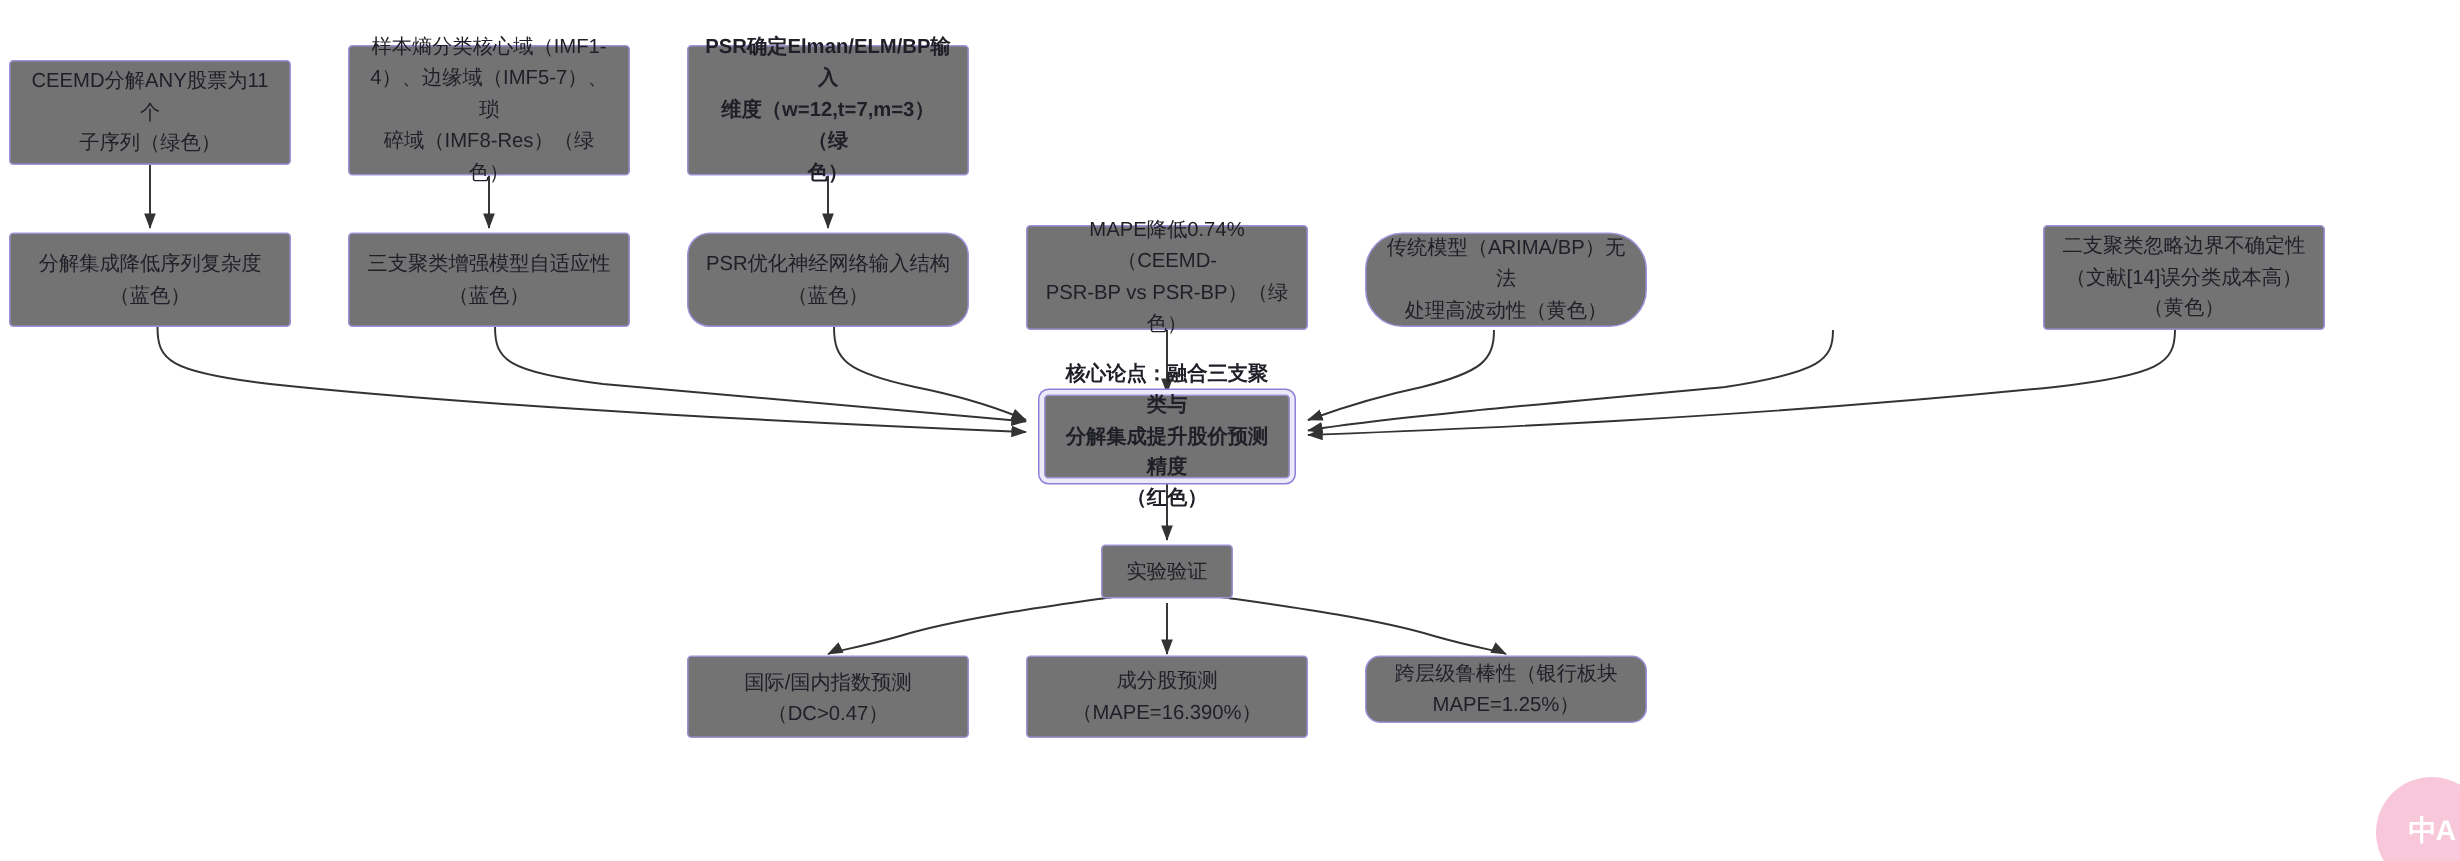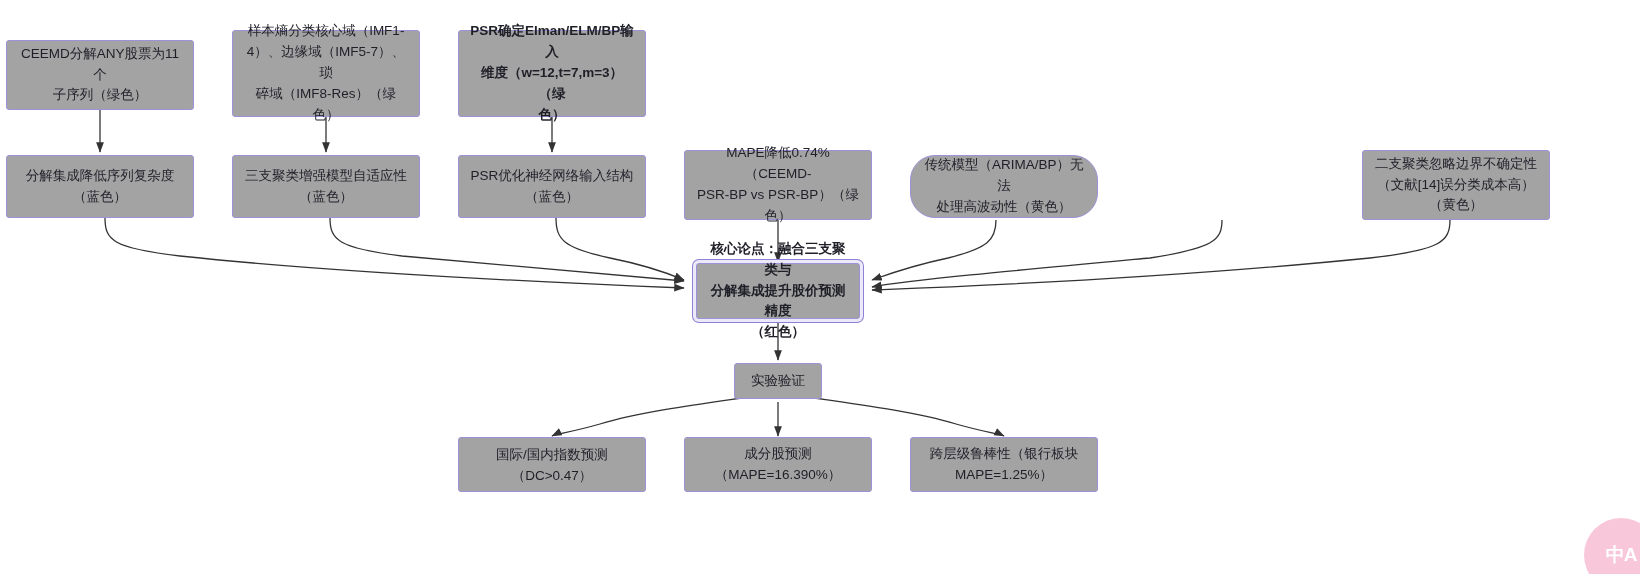--- a/index.html
+++ b/index.html
@@ -21,21 +21,21 @@
     position: absolute;
     left: 0;
     top: 0;
     width: 1640px;
     height: 574px;
     pointer-events: none;
   }
   .node {
     position: absolute;
     box-sizing: border-box;
-    background: #a3a3a3;
+    background: #737373;
     border: 1px solid #9A93D8;
     border-radius: 3px;
     display: flex;
     align-items: center;
     justify-content: center;
     text-align: center;
     color: #1f1f28;
     font-size: 13.5px;
     line-height: 1.55;
     padding: 4px 10px;
@@ -122,21 +122,21 @@
   <div class="node" style="left:6px; top:155px; width:188px; height:63px;">
     <span>分解集成降低序列复杂度
 （蓝色）</span>
   </div>
 
   <div class="node" style="left:232px; top:155px; width:188px; height:63px;">
     <span>三支聚类增强模型自适应性
 （蓝色）</span>
   </div>
 
-  <div class="node" style="left:458px; top:155px; width:188px; height:63px;">
+  <div class="node" style="left:458px; top:155px; width:188px; height:63px;border-radius:15px;">
     <span>PSR优化神经网络输入结构
 （蓝色）</span>
   </div>
 
   <div class="node" style="left:684px; top:150px; width:188px; height:70px;">
     <span>MAPE降低0.74%（CEEMD-
 PSR-BP vs PSR-BP）（绿
 色）</span>
   </div>
 
@@ -165,21 +165,21 @@
   <div class="node" style="left:458px; top:437px; width:188px; height:55px;align-items:flex-end;">
     <span>国际/国内指数预测
 （DC&gt;0.47）</span>
   </div>
 
   <div class="node" style="left:684px; top:437px; width:188px; height:55px;">
     <span>成分股预测
 （MAPE=16.390%）</span>
   </div>
 
-  <div class="node" style="left:910px; top:437px; width:188px; height:55px;">
+  <div class="node" style="left:910px; top:437px; width:188px; height:45px;border-radius:10px;">
     <span>跨层级鲁棒性（银行板块
 MAPE=1.25%）</span>
   </div>
 
   <div class="watermark">
     <span>中A</span>
   </div>
 
 </div>
 

